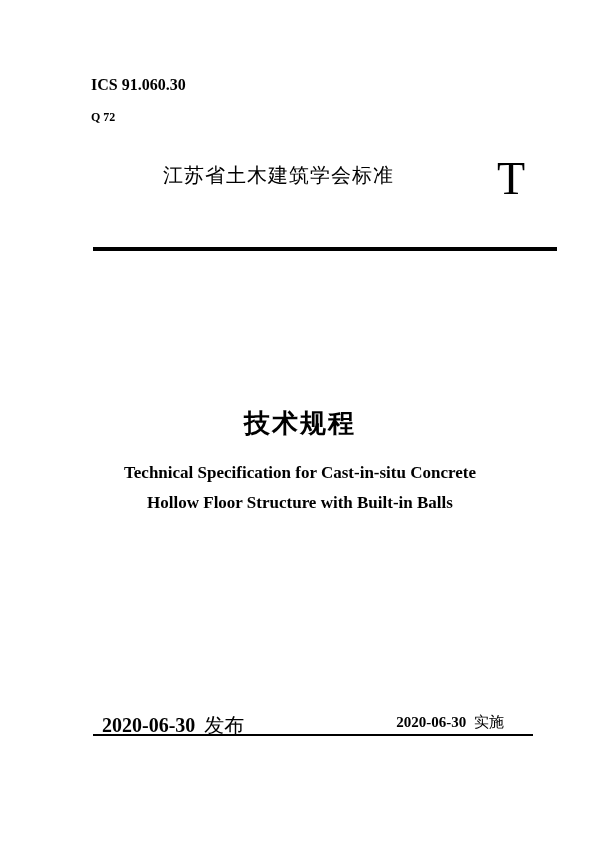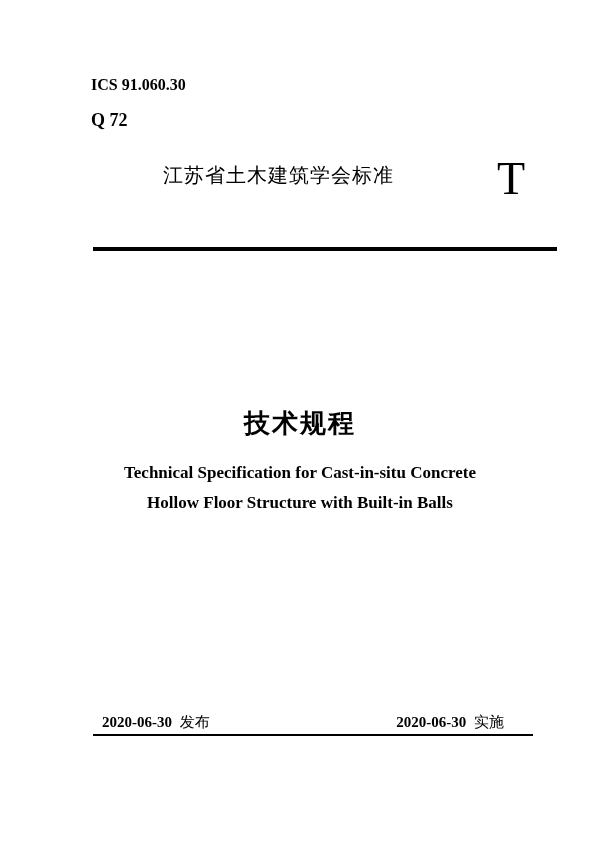--- a/index.html
+++ b/index.html
@@ -18,21 +18,21 @@
   }
   .abs { position: absolute; line-height: 1; }
 
   .ics-code {
     left: 91px; top: 77px;
     font-size: 16px; font-weight: bold;
     font-family: "Liberation Serif", serif;
   }
   .class-code {
     left: 91px; top: 111px;
-    font-size: 18px; font-weight: bold;
+    font-size: 12px; font-weight: bold;
     font-family: "Liberation Serif", serif;
   }
   .society-standard {
     left: 163px; top: 165px;
     font-size: 20px;
     letter-spacing: 1px;
     font-family: "Liberation Serif", serif;
     white-space: nowrap;
   }
   .standard-mark {
@@ -66,21 +66,21 @@
     text-align: center;
     font-size: 17px; font-weight: bold;
     font-family: "Liberation Serif", serif;
     white-space: nowrap;
   }
   .title-en-1 { top: 464px; }
   .title-en-2 { top: 494px; }
 
   .date-left {
     left: 102px; top: 715px;
-    font-size: 15px;
+    font-size: 20px;
     white-space: nowrap;
   }
   .date-right {
     right: 96px; top: 715px;
     font-size: 15px;
     white-space: nowrap;
   }
   .date-value { font-weight: bold; font-family: "Liberation Serif", serif; }
   .date-label { font-weight: normal; font-family: "Liberation Serif", serif; margin-left: 4px; }
 

